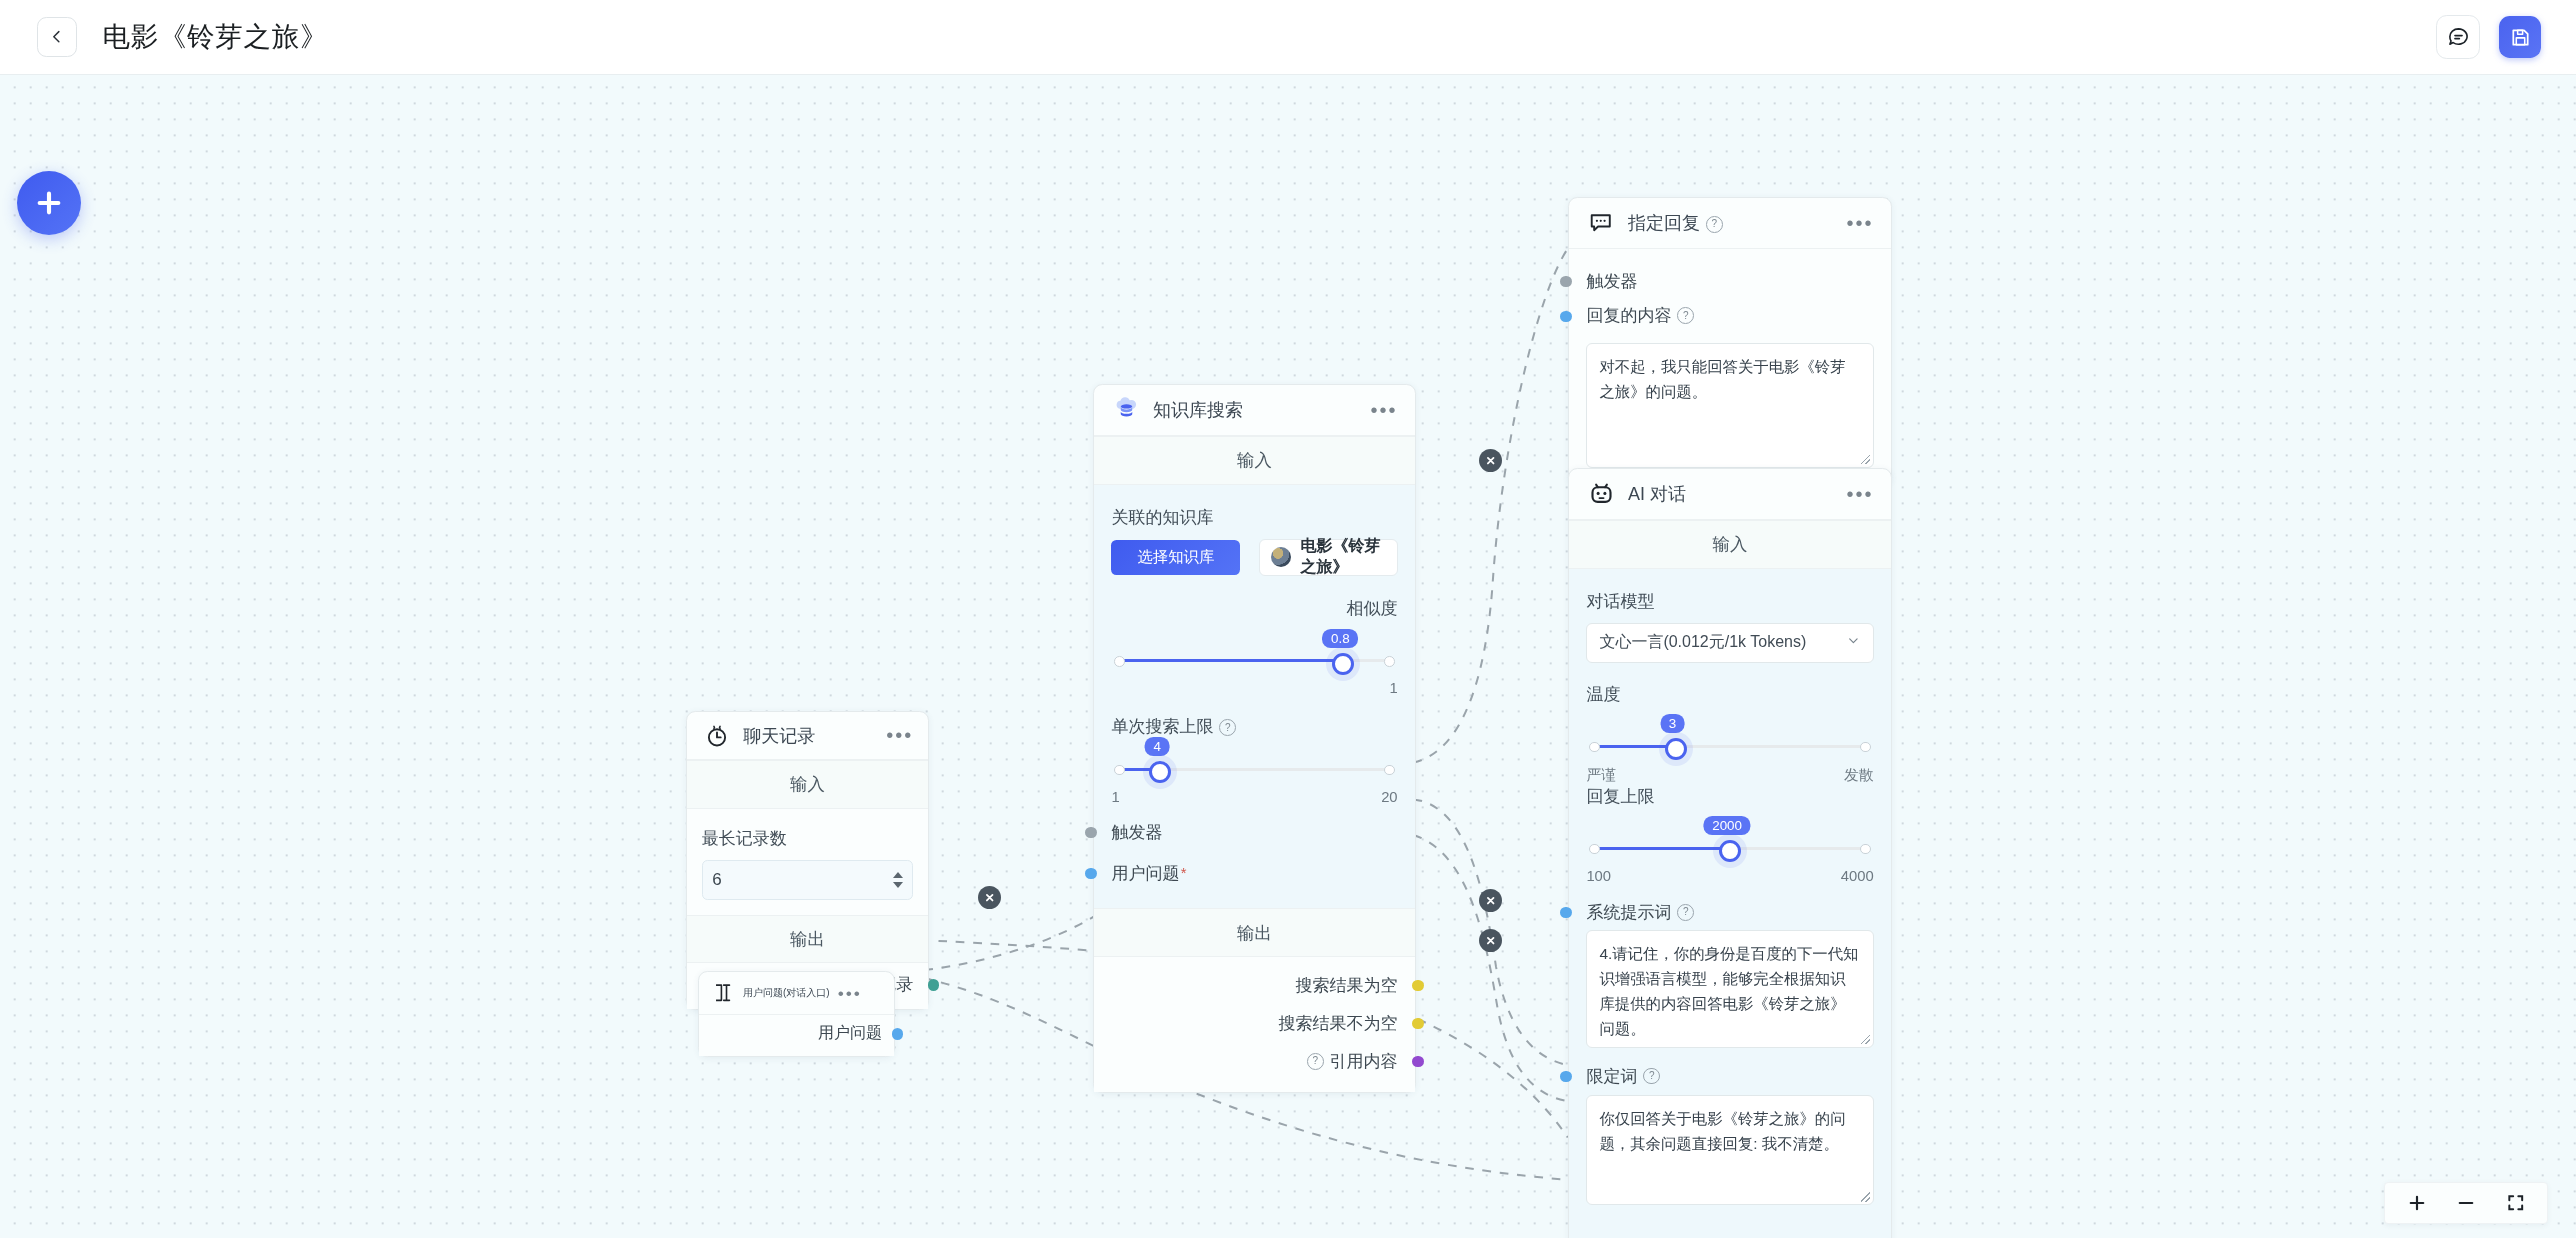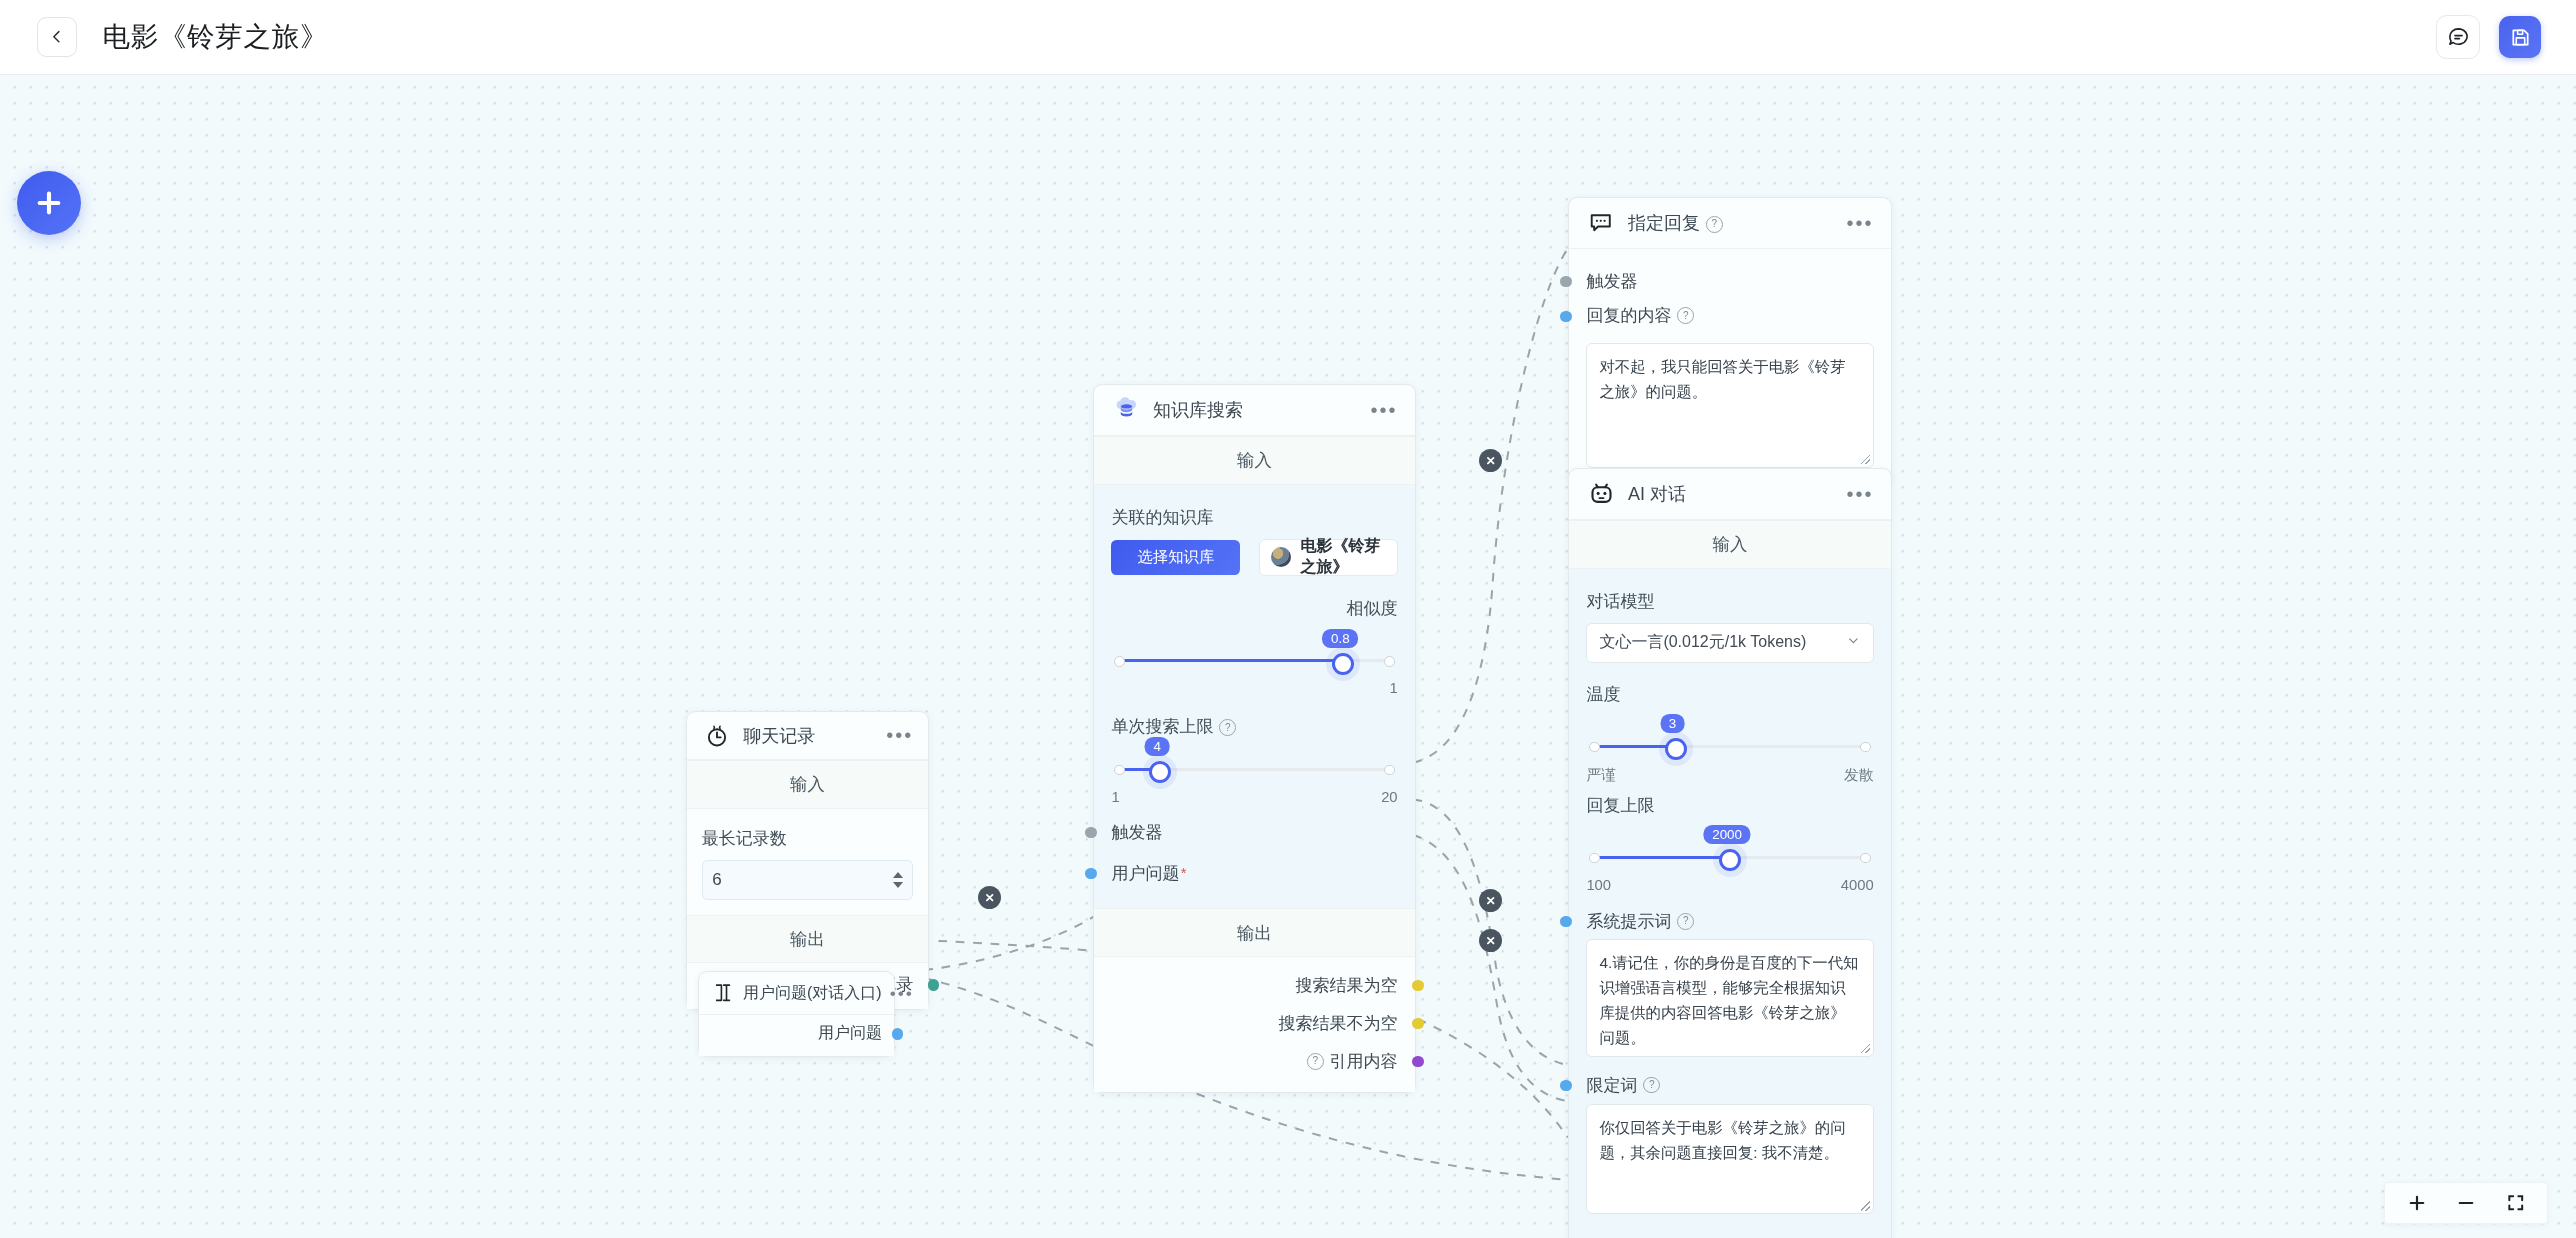--- a/index.html
+++ b/index.html
@@ -324,21 +324,21 @@
             </div>
           <span class="endcap l"></span>
           <span class="endcap r"></span>
           <div class="knob" style="left:calc(30% - 8px);"></div>
         </div>
         <div class="scale">
           <span>严谨</span>
           <span>发散</span>
         </div>
 
-        <span class="fld-label" style="margin-top:9px;">回复上限</span>
+        <span class="fld-label" style="margin-top:0;">回复上限</span>
         <div class="slider-wrap">
           <div class="bubble" style="left:49%;">2000</div>
           <div class="track">
               <div class="fill" style="width:49%"></div>
             </div>
           <span class="endcap l"></span>
           <span class="endcap r"></span>
           <div class="knob" style="left:calc(49% - 8px);"></div>
         </div>
         <div class="scale">
@@ -493,21 +493,21 @@
     </div>
 
     <div class="node" style="left:698px;top:897px;width:195px;">
       <div class="node-head" style="height:42px;padding:0 12px;">
         <div class="node-ico" style="width:24px;height:24px;">
           <svg width="21.5" height="21.5" viewBox="0 0 24 24" fill="none">
             <path d="M4.5 3.5h6v17h-6" stroke="#20262c" stroke-width="1.8" stroke-linejoin="round"></path>
             <path d="M13 3.5h6.5M13 20.5h6.5M16.2 4.2v15.6" stroke="#20262c" stroke-width="1.8" stroke-linecap="round"></path>
           </svg>
         </div>
-        <div class="node-title" style="font-size:16px;margin-left:8px;">用户问题(对话入口)</div>
+        <div class="node-title" style="font-size:10px;margin-left:8px;">用户问题(对话入口)</div>
         <div class="dots" style="font-size:17.4px;margin-left:8px;">•••</div>
       </div>
       <div class="body plain" style="padding:2.7px 12px 6.7px;">
         <div class="port-row out" style="height:32px;font-size:16px;">
           <span>用户问题</span>
           <span class="dot out d-blue" style="right:-21px;"></span>
         </div>
       </div>
     </div>
 

